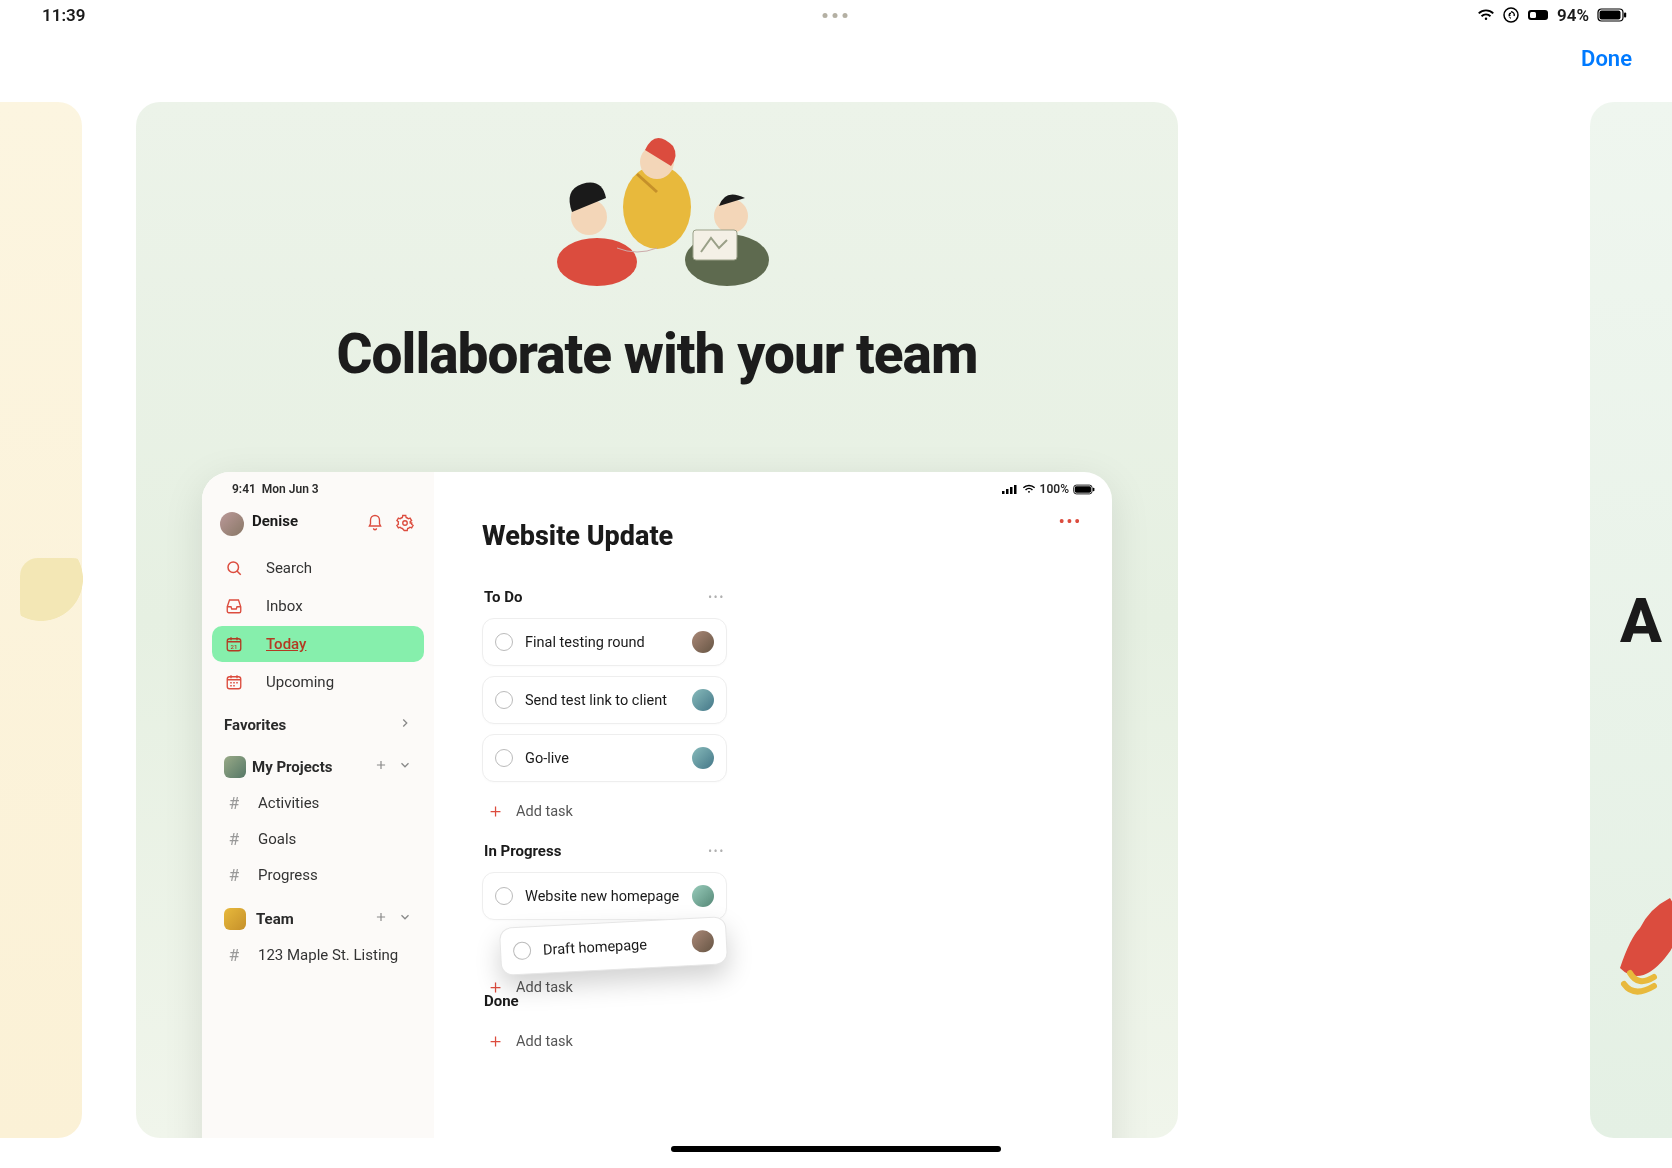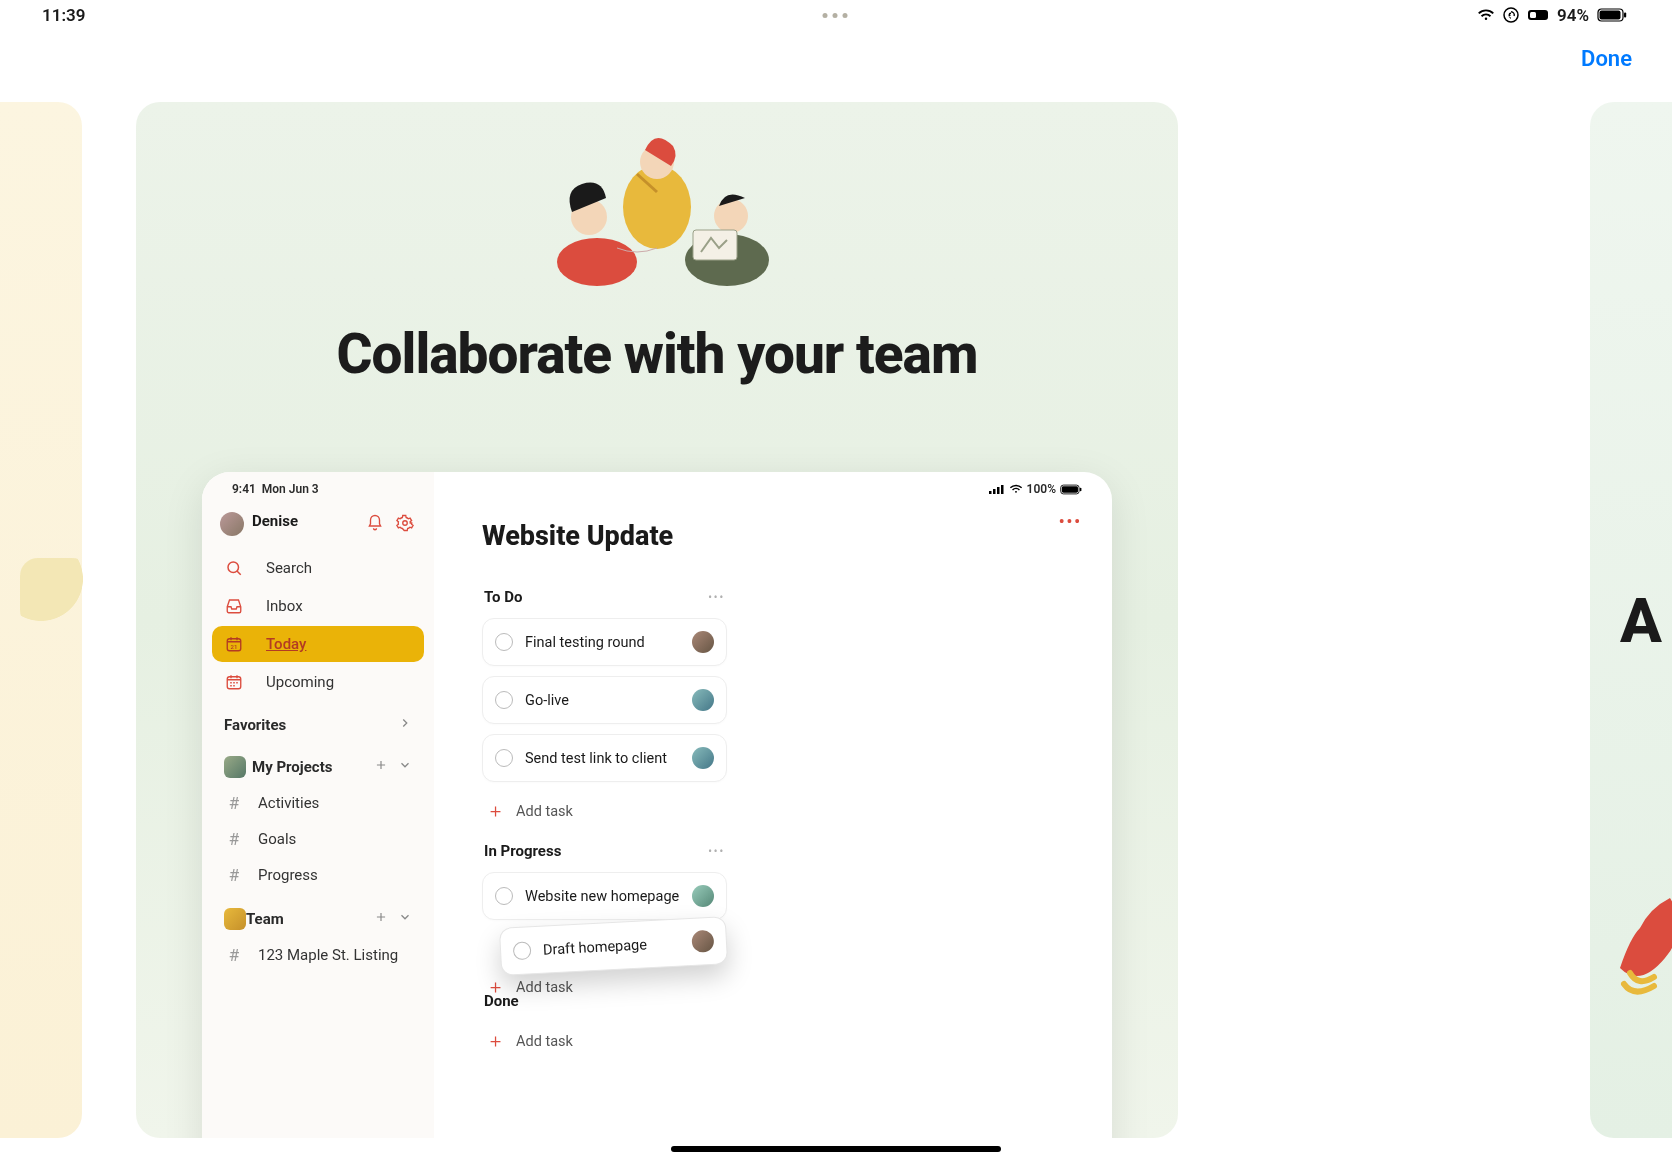--- a/index.html
+++ b/index.html
@@ -23,34 +23,34 @@
   .slide-current { left:136px; width:1042px; top:18px; bottom:30px; background:linear-gradient(180deg,#ecf3e9 0%,#e6f0e2 50%, #f0f5eb 100%); overflow:hidden; }
 
   
   .hero-illus { width:320px; height:170px; margin:20px auto 0; position:relative; }
   .hero-illus svg { width:100%; height:100%; }
 
   .hero-title { text-align:center; font-size:55px; font-weight:800; letter-spacing:-1px; margin-top:30px; color:#1c1c1c; }
 
   
   .mock-window { position:absolute; left:50%; transform:translateX(-50%); top:370px; width:910px; height:700px; background:#fff; border-radius:28px 28px 0 0; box-shadow:0 10px 40px rgba(0,0,0,.10); overflow:hidden; display:flex; }
-  .mock-status { position:absolute; top:10px; left:30px; right:30px; display:flex; justify-content:space-between; font-size:12px; font-weight:600; color:#2a2a2a; }
+  .mock-status { position:absolute; top:10px; left:30px; right:17px; display:flex; justify-content:space-between; font-size:12px; font-weight:600; color:#2a2a2a; }
   .mock-status .r { display:flex; align-items:center; gap:4px; }
 
   .mw-sidebar { width:232px; background:#fcfaf8; padding:36px 10px 0 10px; display:flex; flex-direction:column; gap:2px; }
   .mw-sidebar-header { display:flex; align-items:flex-start; gap:8px; padding:4px 8px 12px; }
   .mw-sidebar-header .spacer { flex:1; }
   .avatar { width:24px; height:24px; border-radius:50%; background:linear-gradient(135deg,#b99,#876); display:inline-block; flex-shrink:0;}
   .avatar.sm { width:22px; height:22px; }
   .mw-username { font-weight:700; font-size:15px; }
   .sb-icon-btn { width:22px; height:22px; display:flex; align-items:center; justify-content:center; color:#dc4c3e; }
 
   .nav-item { display:flex; align-items:center; gap:22px; padding:8px 12px; border-radius:10px; font-size:15px; color:#333;text-align:right; }
   .nav-item .icon { width:20px; height:20px; color:#dc4c3e; display:flex; align-items:center; justify-content:center; flex-shrink:0;}
-  .nav-item.active { background:#eab308; color:#b33b23; font-weight:500;text-decoration:underline;}
+  .nav-item.active { background:#86efac; color:#b33b23; font-weight:500;text-decoration:underline;}
   .nav-item.active .icon { color:#b33b23; }
 
   .section-header { display:flex; align-items:center; justify-content:space-between; padding:14px 12px 6px; font-size:15px; font-weight:700; color:#2a2a2a; }
   .section-header .actions { display:flex; gap:10px; color:#888; }
   .section-header .chev { color:#888; }
 
   .proj-item { display:flex; align-items:center; gap:14px; padding:7px 12px; font-size:15px; color:#333; }
   .proj-item .hash { color:#999; font-size:17px; width:20px; text-align:center; }
 
   
@@ -256,21 +256,21 @@
         <div class="proj-item">
             <span class="hash">#</span>
             <span>Goals</span>
           </div>
         <div class="proj-item">
             <span class="hash">#</span>
             <span>Progress</span>
           </div>
 
         <div class="section-header">
-          <span style="display:flex;align-items:center;">
+          <span style="display:flex;align-items:center;gap:10px;">
             <span class="avatar sm" style="border-radius:6px;background:linear-gradient(135deg,#e8b93c,#c5902a);"></span>
             <span>Team</span>
           </span>
           <span class="actions">
             <span><svg width="14" height="14" viewBox="0 0 24 24" stroke="currentColor" stroke-width="2">
                   <path d="M12 5v14M5 12h14"></path>
                 </svg></span>
             <span><svg width="14" height="14" viewBox="0 0 24 24" fill="none" stroke="currentColor" stroke-width="2.2">
                   <path d="M6 9l6 6 6-6"></path>
                 </svg></span>
@@ -293,26 +293,26 @@
               <span>To Do</span>
               <span class="dots">•••</span>
             </div>
             <div class="card">
                 <span class="circle"></span>
                 <span class="t">Final testing round</span>
                 <span class="av"></span>
               </div>
             <div class="card">
                 <span class="circle"></span>
+                <span class="t">Send test link to client</span>
+                <span class="av" style="background:linear-gradient(135deg,#8bb,#478);"></span>
+              </div>
+            <div class="card">
+                <span class="circle"></span>
                 <span class="t">Go-live</span>
-                <span class="av" style="background:linear-gradient(135deg,#8bb,#478);"></span>
-              </div>
-            <div class="card">
-                <span class="circle"></span>
-                <span class="t">Send test link to client</span>
                 <span class="av" style="background:linear-gradient(135deg,#8bb,#478);"></span>
               </div>
             <div class="addtask">
                 <span class="plus">＋</span>
                 <span>Add task</span>
               </div>
           </div>
 
           <div class="col">
             <div class="col-head">

